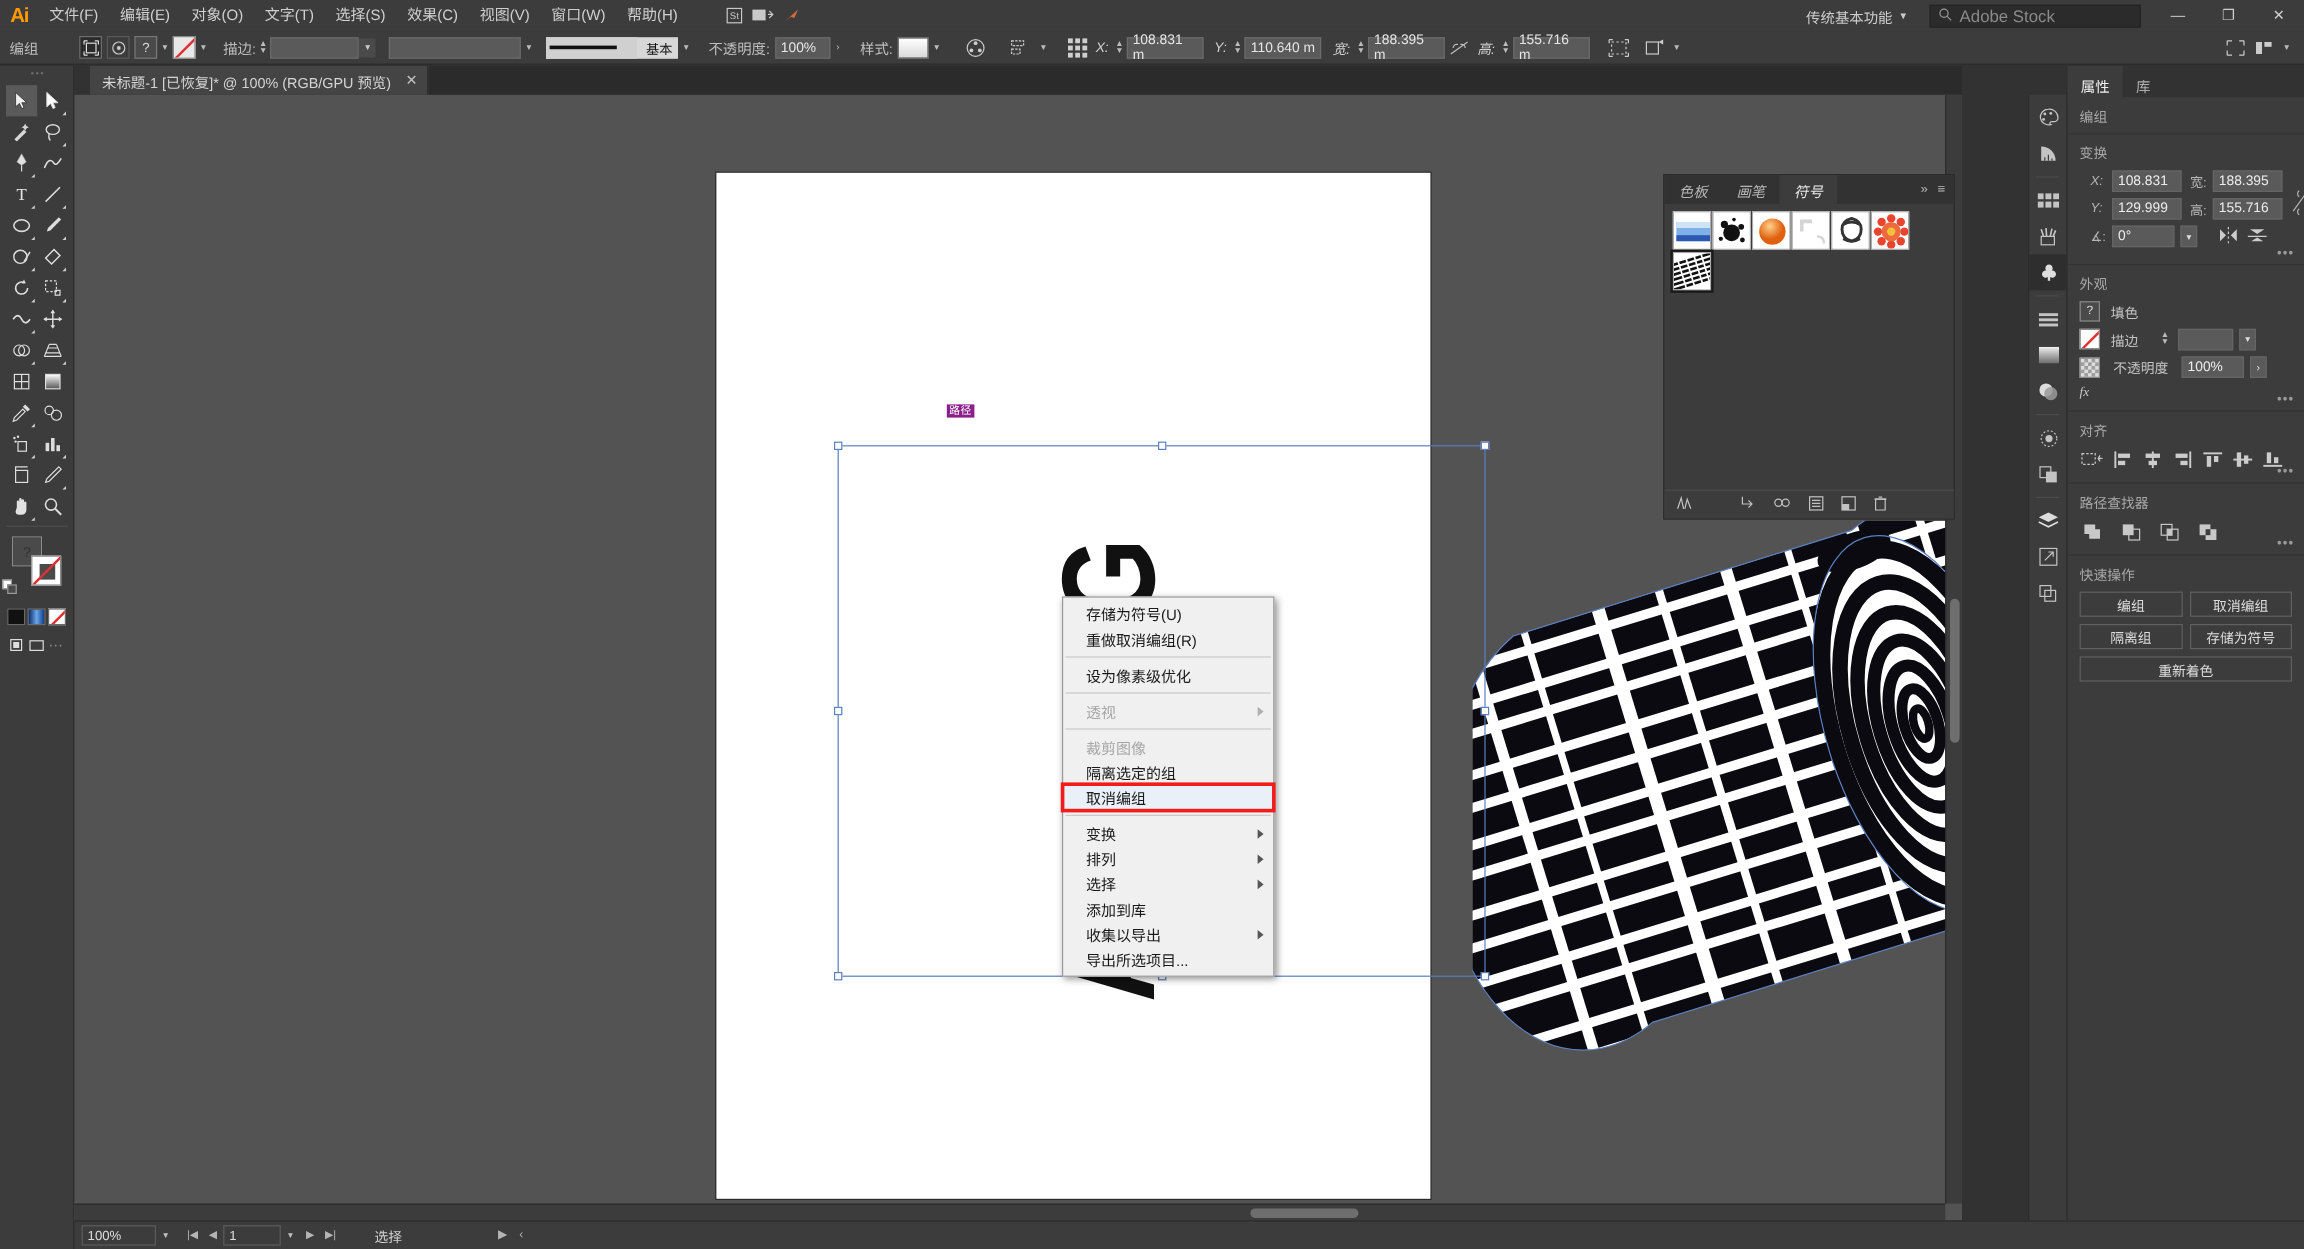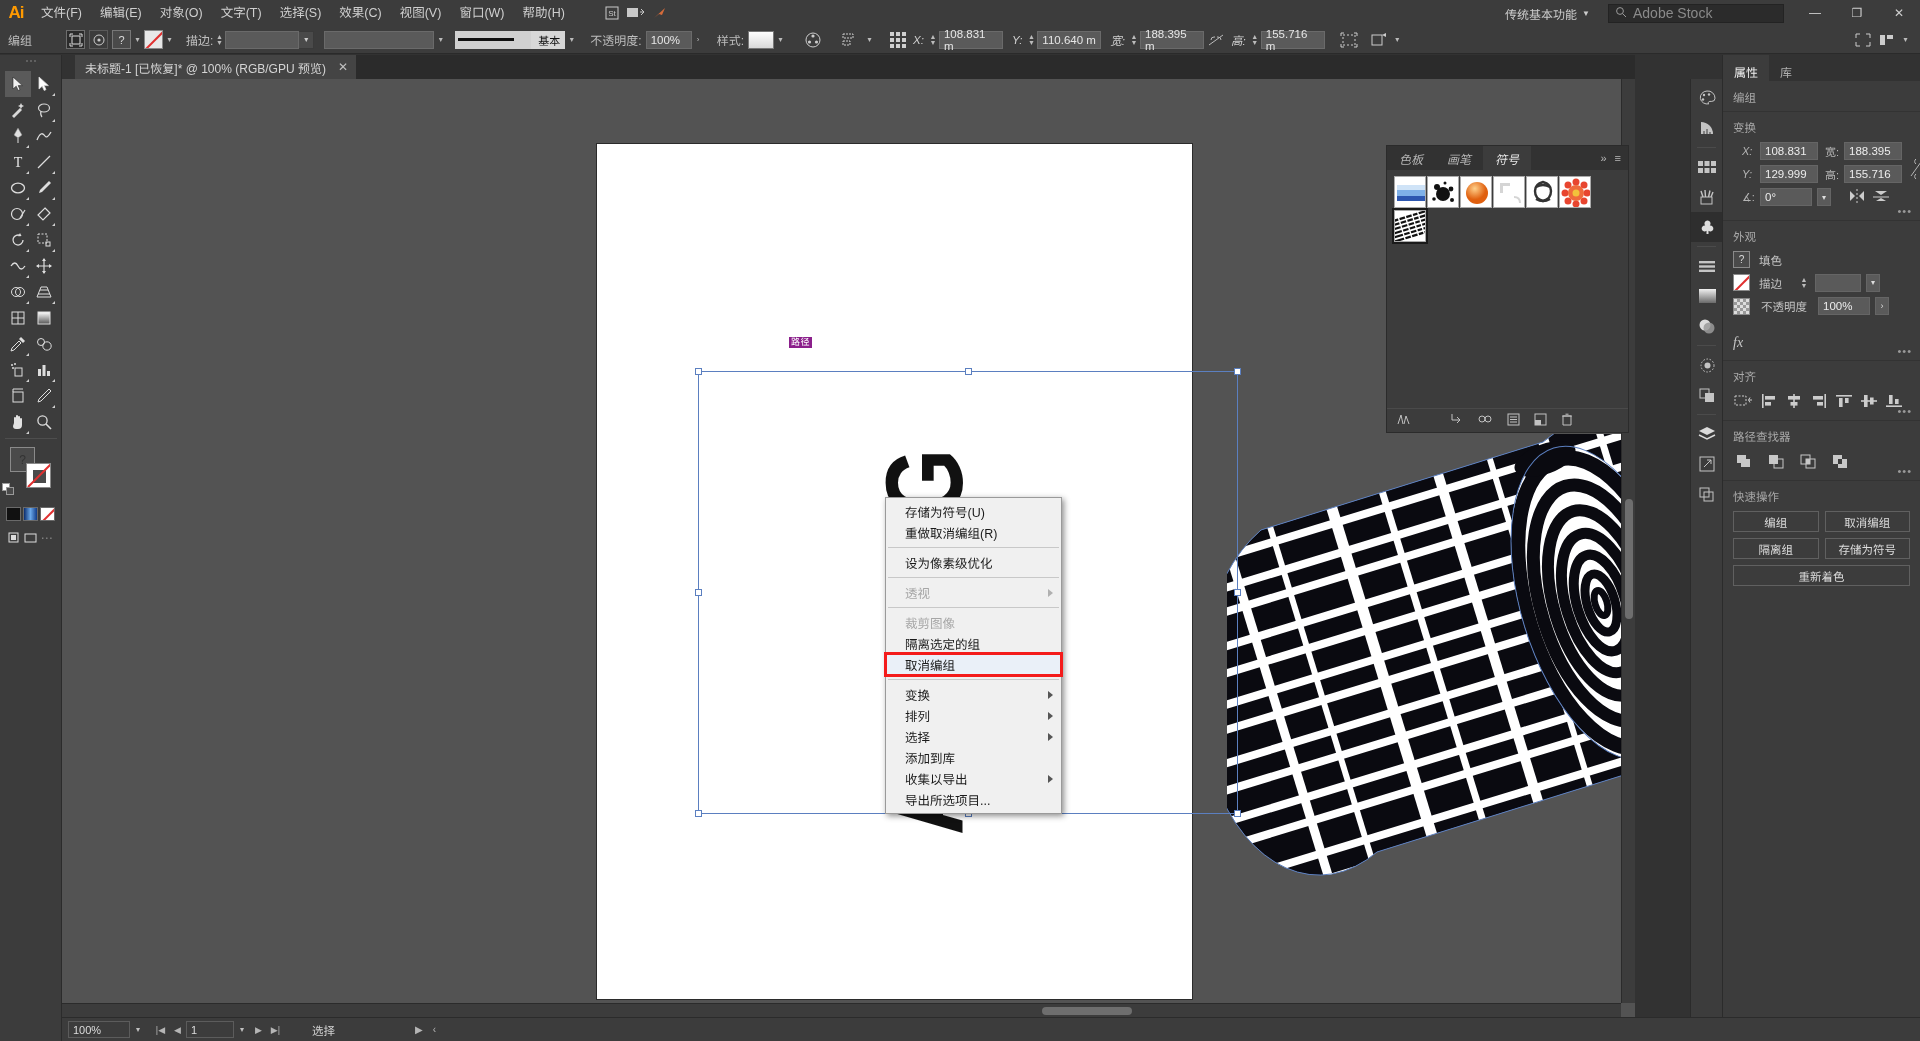--- a/index.html
+++ b/index.html
@@ -1088,21 +1088,21 @@
           </div>
         <div class="pfield w46"></div>
         <div style="width:14px;height:18px;background:#5a5a5a;border:1px solid #656565;display:flex;align-items:center;justify-content:center;font-size:8px;color:#ddd;">▾</div>
       </div>
       <div class="prow">
         <div class="opacityswatch"></div>
         <span style="color:#c2c2c2;font-size:11.5px;margin-left:6px;width:52px">不透明度</span>
         <div class="pfield" style="width:52px">100%</div>
         <div style="width:14px;height:18px;background:#5a5a5a;border:1px solid #656565;display:flex;align-items:center;justify-content:center;font-size:9px;color:#ddd;">›</div>
       </div>
-      <div style="margin-top:20px;color:#c8c8c8;font-size:14px;font-style:italic;font-family:Liberation Serif, serif;">fx</div>
+      <div style="margin-top:6px;color:#c8c8c8;font-size:11px;font-style:italic;font-family:Liberation Serif, serif;">fx</div>
       <div class="dots">•••</div>
     </div>
 
     <div class="psection">
       <div class="ptitle">对齐</div>
       <div class="alignrow">
         <div class="alignbtn">
           <svg width="20" height="14" viewBox="0 0 20 14">
               <rect x="1" y="2" width="11" height="9" fill="none" stroke="#ccc" stroke-dasharray="2 1.5"></rect>
               <path d="M15 6 l3 0 M16 8.5 l-1.5 -2.5 l1.5 -2.5" stroke="#ccc" fill="none"></path>

